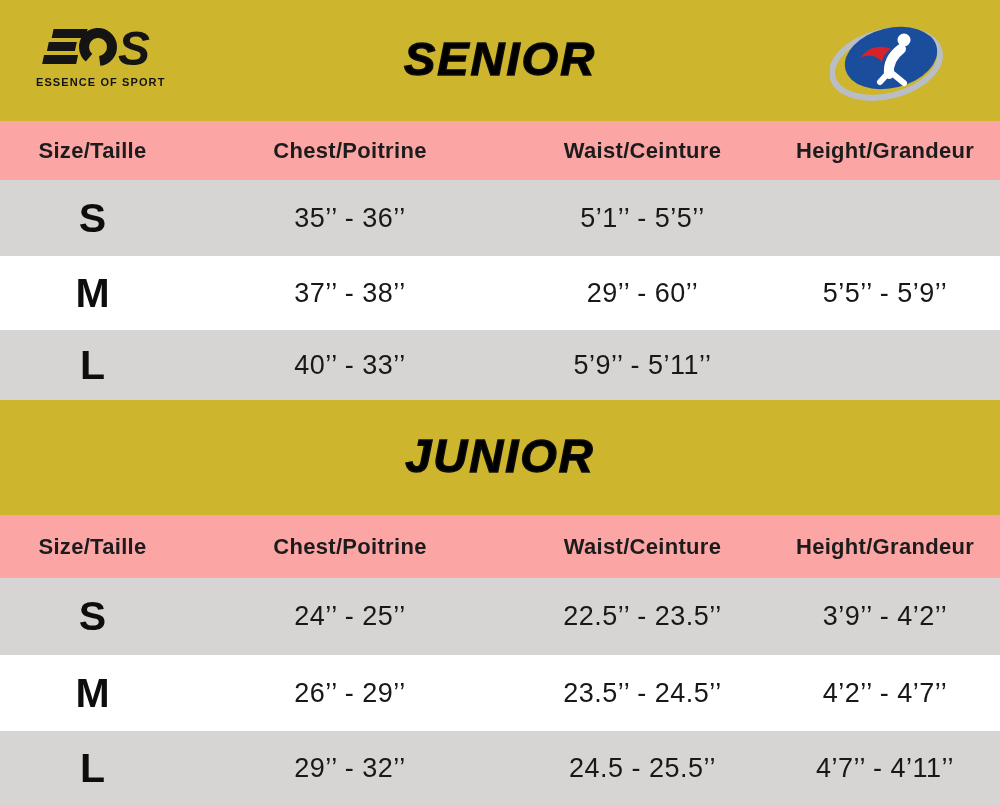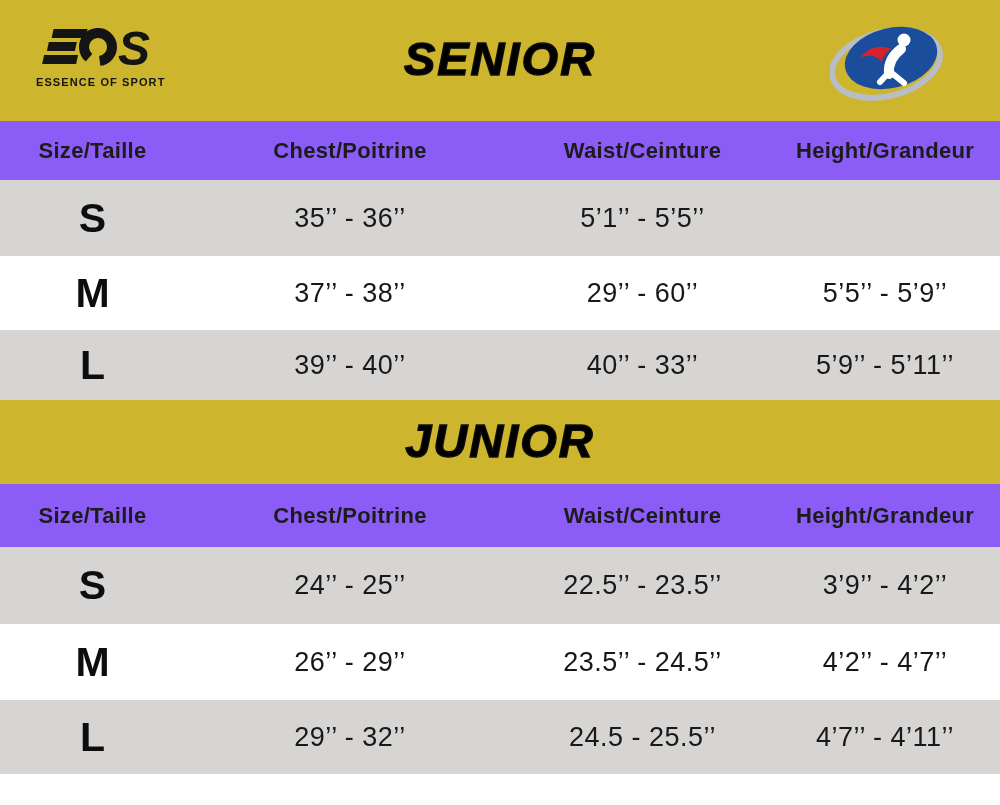--- a/index.html
+++ b/index.html
@@ -3,35 +3,35 @@
 <meta charset="utf-8">
 <style>
   html,body{margin:0;padding:0;background:#fff;}
   .page{
     position:relative;width:1000px;height:805px;overflow:hidden;background:#fff;
     font-family:"Liberation Sans","DejaVu Sans",sans-serif;color:#161616;
   }
   
   .banner{position:relative;background:#CDB62D;display:flex;align-items:center;justify-content:center;}
   .banner.top{height:121px;}
-  .banner.mid{height:84px;}
+  .banner.mid{height:115px;}
   .banner-title{
     font-size:47px;font-weight:900;font-style:italic;letter-spacing:2px;color:#000000;
     -webkit-text-stroke:1.4px #0e0e0e;line-height:1;transform:translateY(-2px);
   }
   
   .brand{position:absolute;left:36px;top:27px;width:120px;height:66px;}
   .brand svg{display:block;}
   .brand-tagline{
     font-size:11px;font-weight:800;letter-spacing:1.1px;color:#141414;margin-top:1px;white-space:nowrap;text-align:center;
   }
   
   .emblem{position:absolute;right:48px;top:11px;width:122px;height:98px;}
   
-  .thead{display:grid;grid-template-columns:18.5% 33% 25.5% 23%;align-items:center;background:#8b5cf6;}
+  .thead{display:grid;grid-template-columns:18.5% 33% 25.5% 23%;align-items:center;background:#fca5a5;}
   .thead.senior{height:59px;}
   .thead.junior{height:63px;}
   .th{
     text-align:center;font-size:22px;font-weight:600;color:#1c1c1c;letter-spacing:0.3px;
   }
   .row{display:grid;grid-template-columns:18.5% 33% 25.5% 23%;align-items:center;background:#fff;}
   .row.gray{background:#D6D5D3;}
   .row.r-s1{height:76px;} .row.r-m1{height:74px;} .row.r-l1{height:70px;}
   .row.r-s2{height:77px;} .row.r-m2{height:76px;} .row.r-l2{height:74px;}
   .cell{text-align:center;font-size:27px;letter-spacing:0.5px;color:#181818;}
@@ -85,21 +85,20 @@
     <div class="cell">5’1’’ - 5’5’’</div>
   </div>
   <div class="row r-m1">
     <div class="cell size">M</div>
     <div class="cell">37’’ - 38’’</div>
     <div class="cell">29’’ - 60’’</div>
     <div class="cell">5’5’’ - 5’9’’</div>
   </div>
   <div class="row gray r-l1">
     <div class="cell size">L</div>
-    <div class="cell">39’’ - 40’’</div>
     <div class="cell">40’’ - 33’’</div>
     <div class="cell">5’9’’ - 5’11’’</div>
   </div>
 
   <div class="banner mid">
     <div class="banner-title">JUNIOR</div>
   </div>
 
   <div class="thead junior">
     <div class="th">Size/Taille</div>

